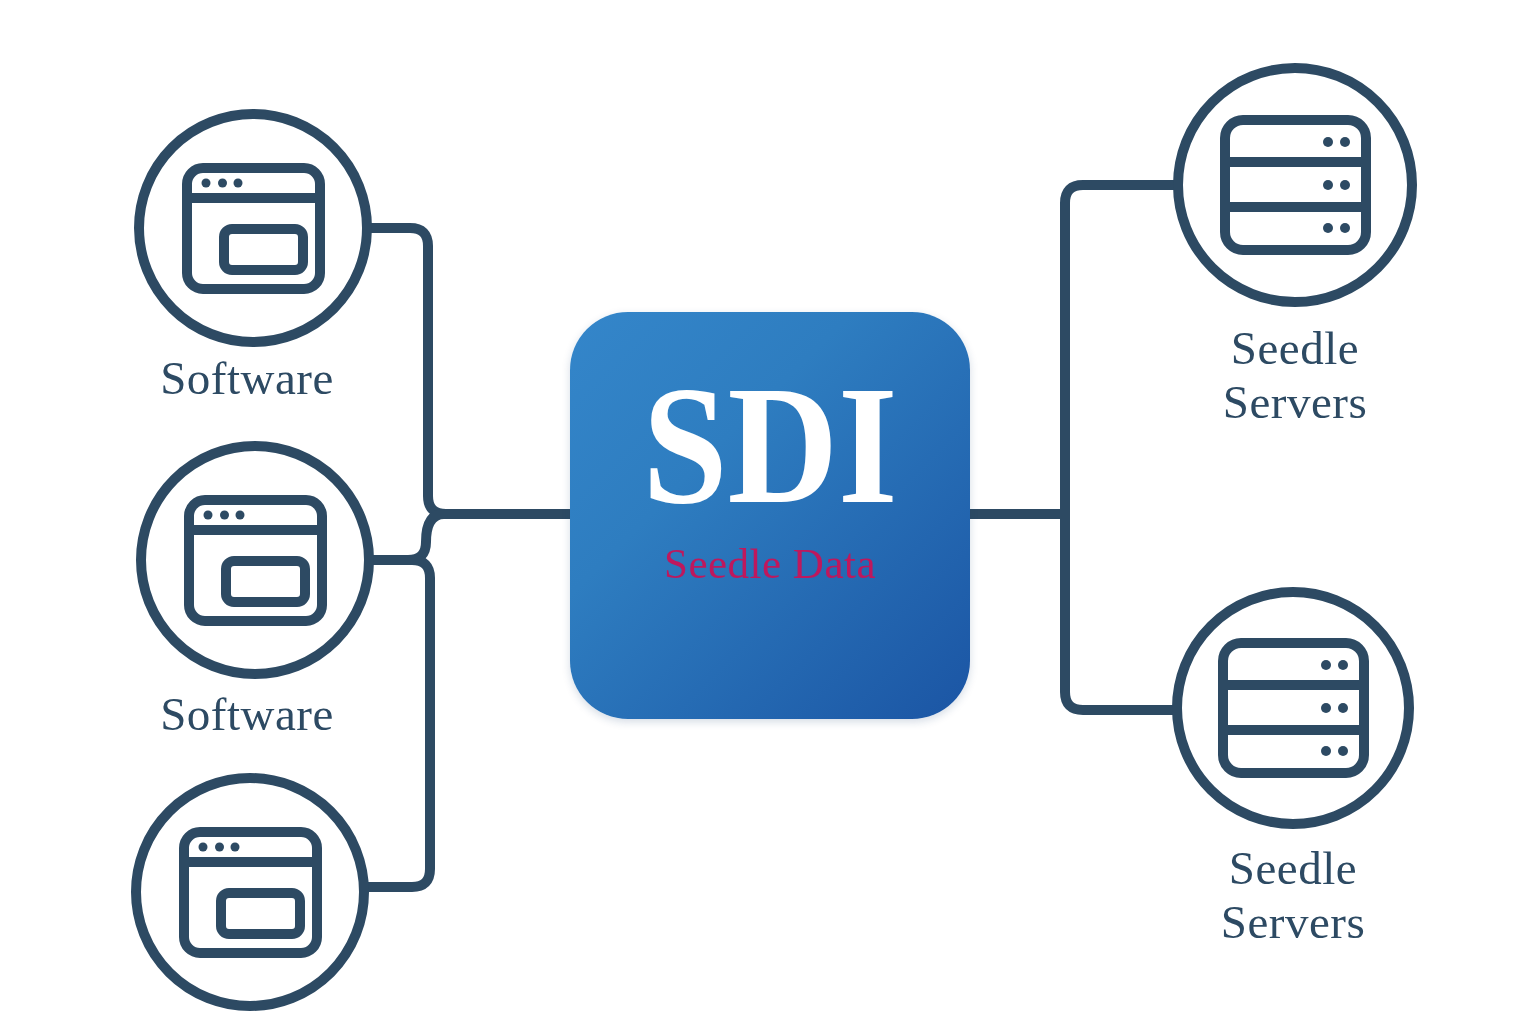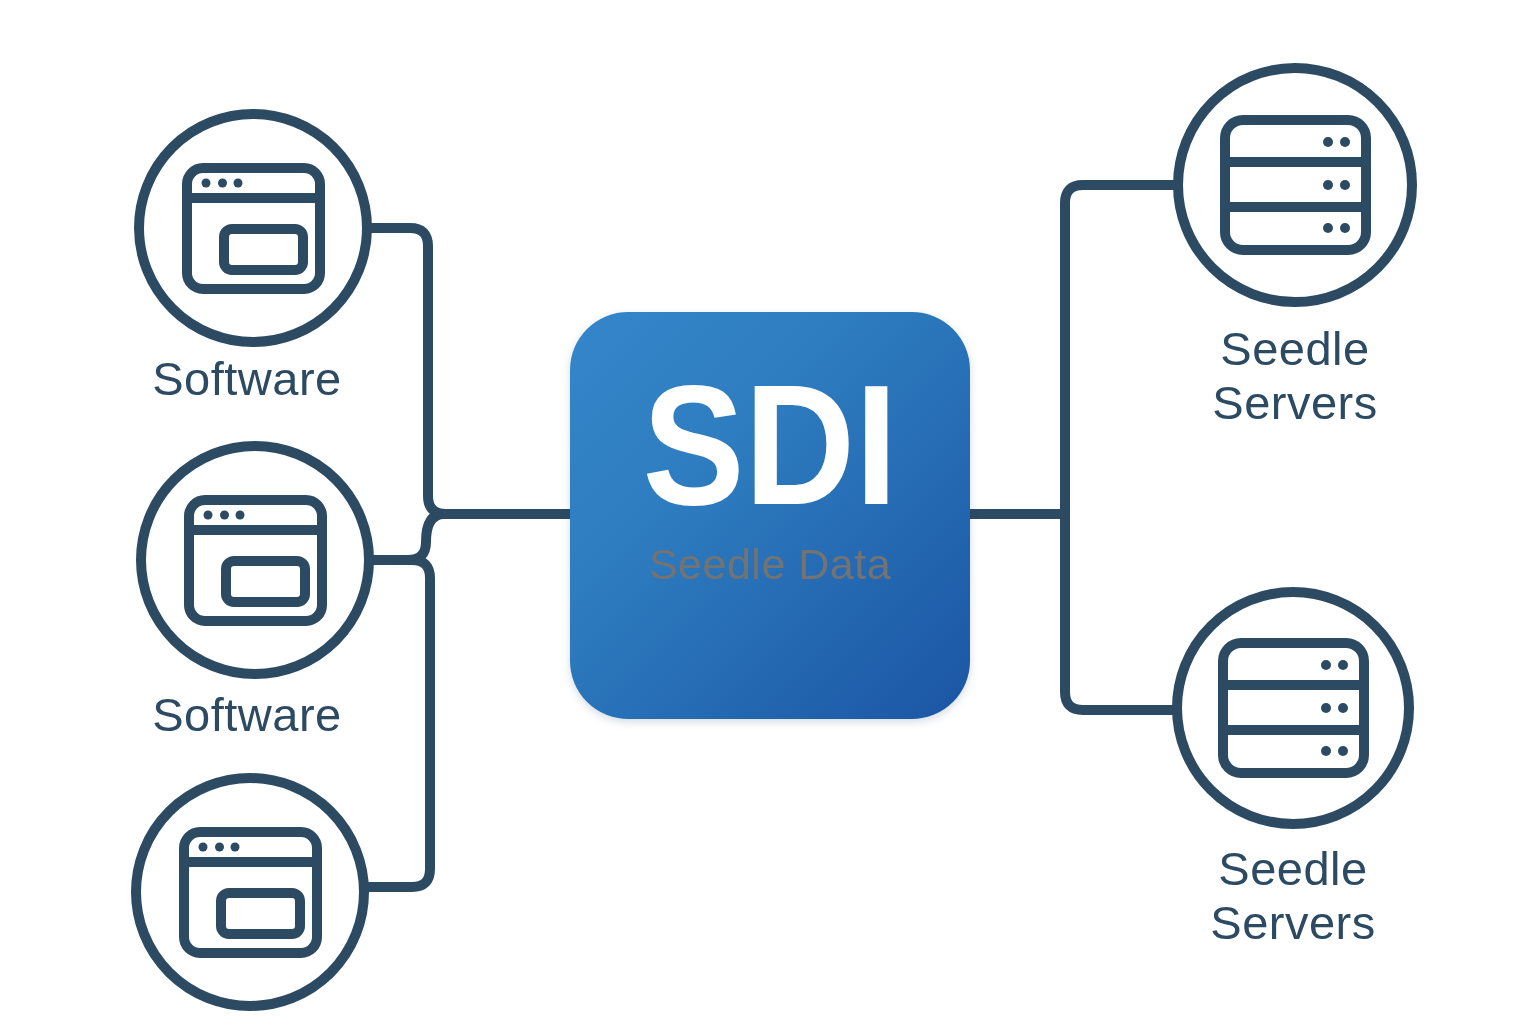--- a/index.html
+++ b/index.html
@@ -1,18 +1,18 @@
 <!DOCTYPE html>
 <html><head>
 <meta charset="utf-8">
 <style>
   html,body{margin:0;padding:0;background:#fff;}
   .canvas{
     position:relative;width:1536px;height:1024px;background:#ffffff;
-    font-family:Liberation Sans, sans-serif;overflow:hidden;
+    font-family:Liberation Serif, serif;overflow:hidden;
   }
   .connectors{position:absolute;left:0;top:0;width:1536px;height:1024px;}
   .node{
     position:absolute;box-sizing:border-box;border:10px solid #2d4a63;
     border-radius:50%;display:flex;align-items:center;justify-content:center;
     background:#fff;
   }
   .node-tl{left:134px;top:109px;width:238px;height:238px;}
   .node-ml{left:136px;top:441px;width:238px;height:238px;}
   .node-bl{left:131px;top:773px;width:238px;height:238px;}
@@ -32,21 +32,21 @@
     background:linear-gradient(135deg,#3486ca 0%,#2e7dc0 35%,#1b55a4 100%);
     box-shadow:0 3px 8px rgba(20,60,110,0.18);
   }
   .sdi-abbr{
     position:absolute;left:570px;top:360px;width:400px;text-align:center;
     color:#fff;font-size:170px;font-weight:bold;line-height:1;
     transform:scaleX(0.9);transform-origin:center;
   }
   .sdi-sub{
     position:absolute;left:570px;top:540px;width:400px;text-align:center;
-    color:#737373;font-size:43px;line-height:1.12;letter-spacing:0.5px;
+    color:#be185d;font-size:43px;line-height:1.12;letter-spacing:0.5px;
   }
   svg.icon{display:block;}
 </style>
 </head>
 <body>
 
 <div class="canvas">
 
   <svg class="connectors" viewBox="0 0 1536 1024" fill="none" stroke="#2d4a63" stroke-width="10">
     <path d="M 368 228 H 410 Q 428 228 428 246 V 496 Q 428 514 446 514 H 572"></path>

